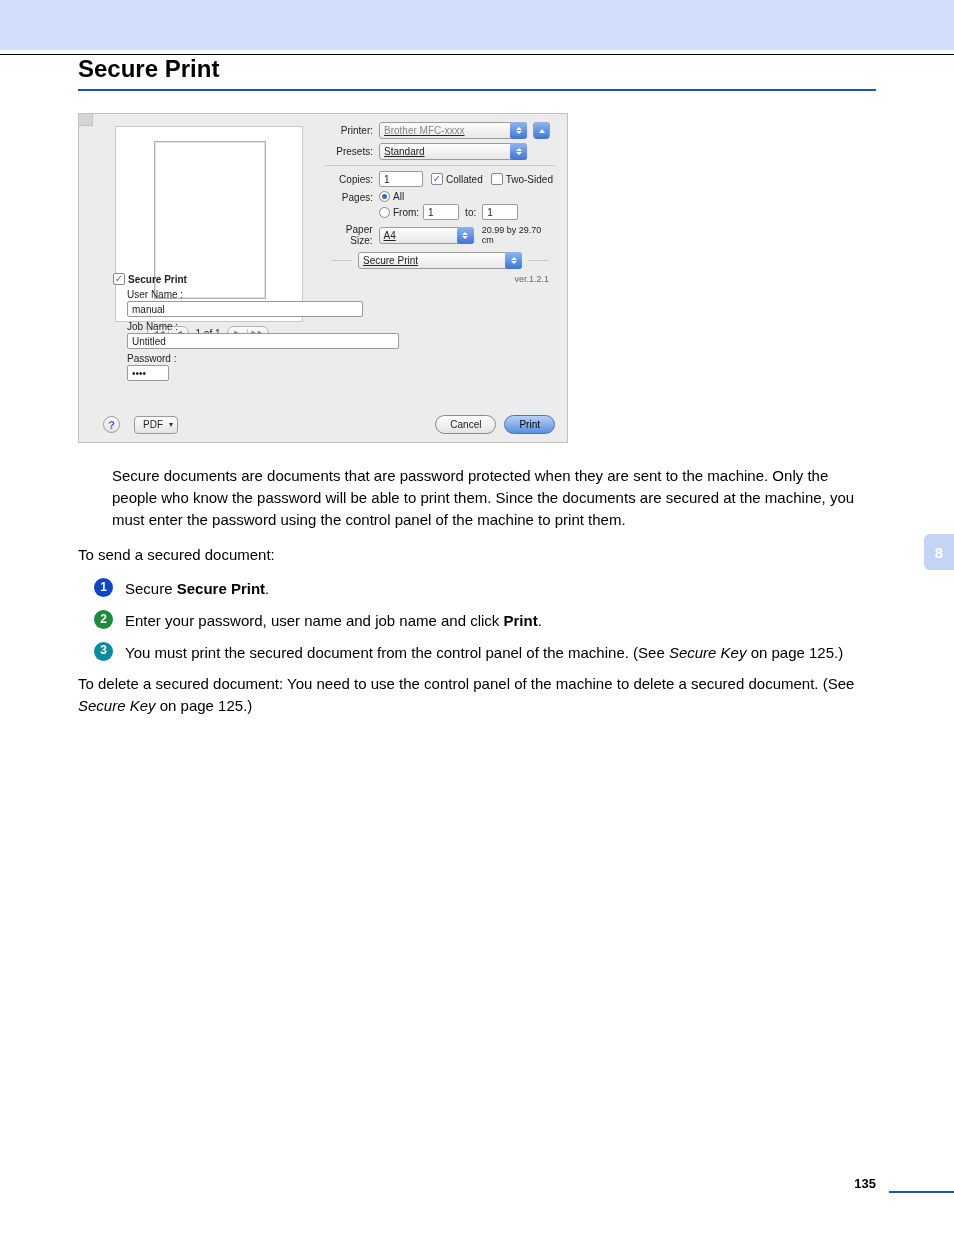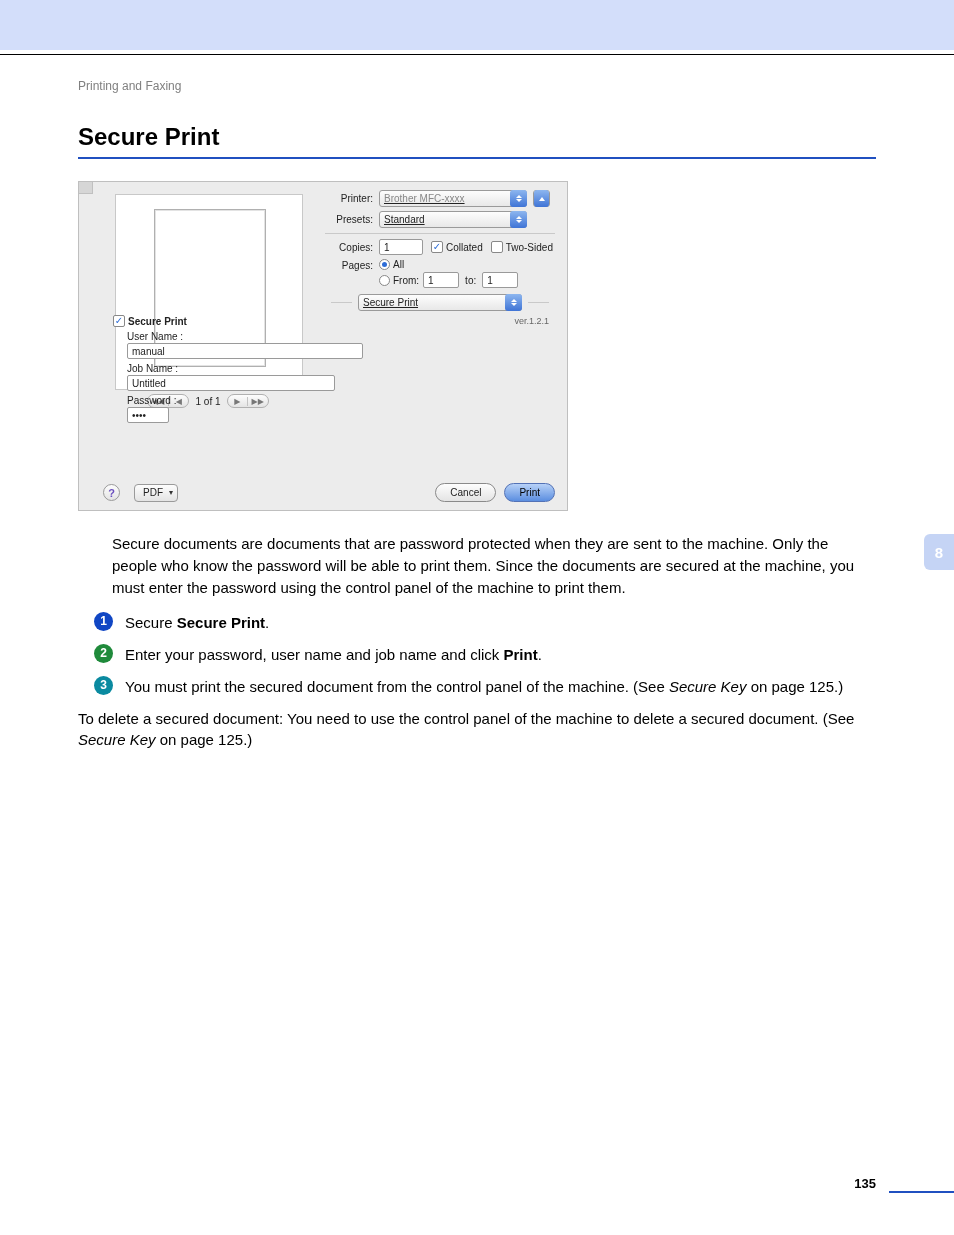--- a/index.html
+++ b/index.html
@@ -164,21 +164,20 @@
 </style>
 </head>
 <body>
 
 <div class="top-bar"></div>
 <hr class="top-rule">
 
 <div class="chapter-tab">8</div>
 
 <div class="content">
-  <div class="breadcrumb">Printing and Faxing</div>
 
   <div class="h1">Secure Print</div>
   <hr class="h1-rule">
 
   <div class="dlg-wrap">
     <div class="dlg">
       <div class="editor-bar"></div>
       <div class="dlg-inner">
 
         <div class="preview-pane">
@@ -252,20 +251,33 @@
                 <span class="rad"></span>
                 <span>From:</span>
                 <span style="width:4px"></span>
                 <div class="inp" style="width:36px">1</div>
                 <span style="margin:0 6px">to:</span>
                 <div class="inp" style="width:36px">1</div>
               </div>
             </div>
           </div>
 
+          <div class="row">
+            <div class="lbl" style="width:54px">Paper Size:</div>
+            <div class="sel" style="width:96px">
+              <span>A4</span>
+              <div class="blue-btn">
+                  <div class="blue-btn-col">
+                    <div class="arr up"></div>
+                    <div class="arr dn"></div>
+                  </div>
+                </div>
+            </div>
+            <span style="margin-left:8px;font-size:9px">20.99 by 29.70 cm</span>
+          </div>
 
 
           <div class="section-sel-row">
             <div class="sel" style="width:164px">
               <span>Secure Print</span>
               <div class="blue-btn">
                   <div class="blue-btn-col">
                     <div class="arr up"></div>
                     <div class="arr dn"></div>
                   </div>
@@ -275,21 +287,21 @@
 
           <div style="position:relative;margin-left:-216px;padding-left:4px">
             <div class="row" style="position:relative">
               <span class="chk checked"></span>
               <b>Secure Print</b>
               <span class="ver">ver.1.2.1</span>
             </div>
             <div style="margin:2px 0 1px 14px">User Name :</div>
             <div class="inp" style="margin-left:14px;width:236px">manual</div>
             <div style="margin:4px 0 1px 14px">Job Name :</div>
-            <div class="inp" style="margin-left:14px;width:208px">Untitled</div>
+            <div class="inp" style="margin-left:14px;width:272px">Untitled</div>
             <div style="margin:4px 0 1px 14px">Password :</div>
             <div class="inp" style="margin-left:14px;width:42px">••••</div>
           </div>
         </div>
 
         <div class="footer-bar">
           <div class="help">?</div>
           <div class="pdf-btn">
               <span>PDF</span>
             </div>
@@ -297,20 +309,21 @@
           <div class="btn">Cancel</div>
           <div class="btn primary">Print</div>
         </div>
       </div>
     </div>
   </div>
 
   <div class="body-txt">
     <div class="para">Secure documents are documents that are password protected when they are sent to the machine. Only the people who know the password will be able to print them. Since the documents are secured at the machine, you must enter the password using the control panel of the machine to print them.</div>
 
+    <div class="para2">To send a secured document:</div>
 
     <div class="step">
       <div class="num-c c1">1</div>
       <div class="step-txt">
         <span>Secure </span><b>Secure Print</b><span>.</span>
       </div>
     </div>
 
     <div class="step">
       <div class="num-c c2">2</div>

